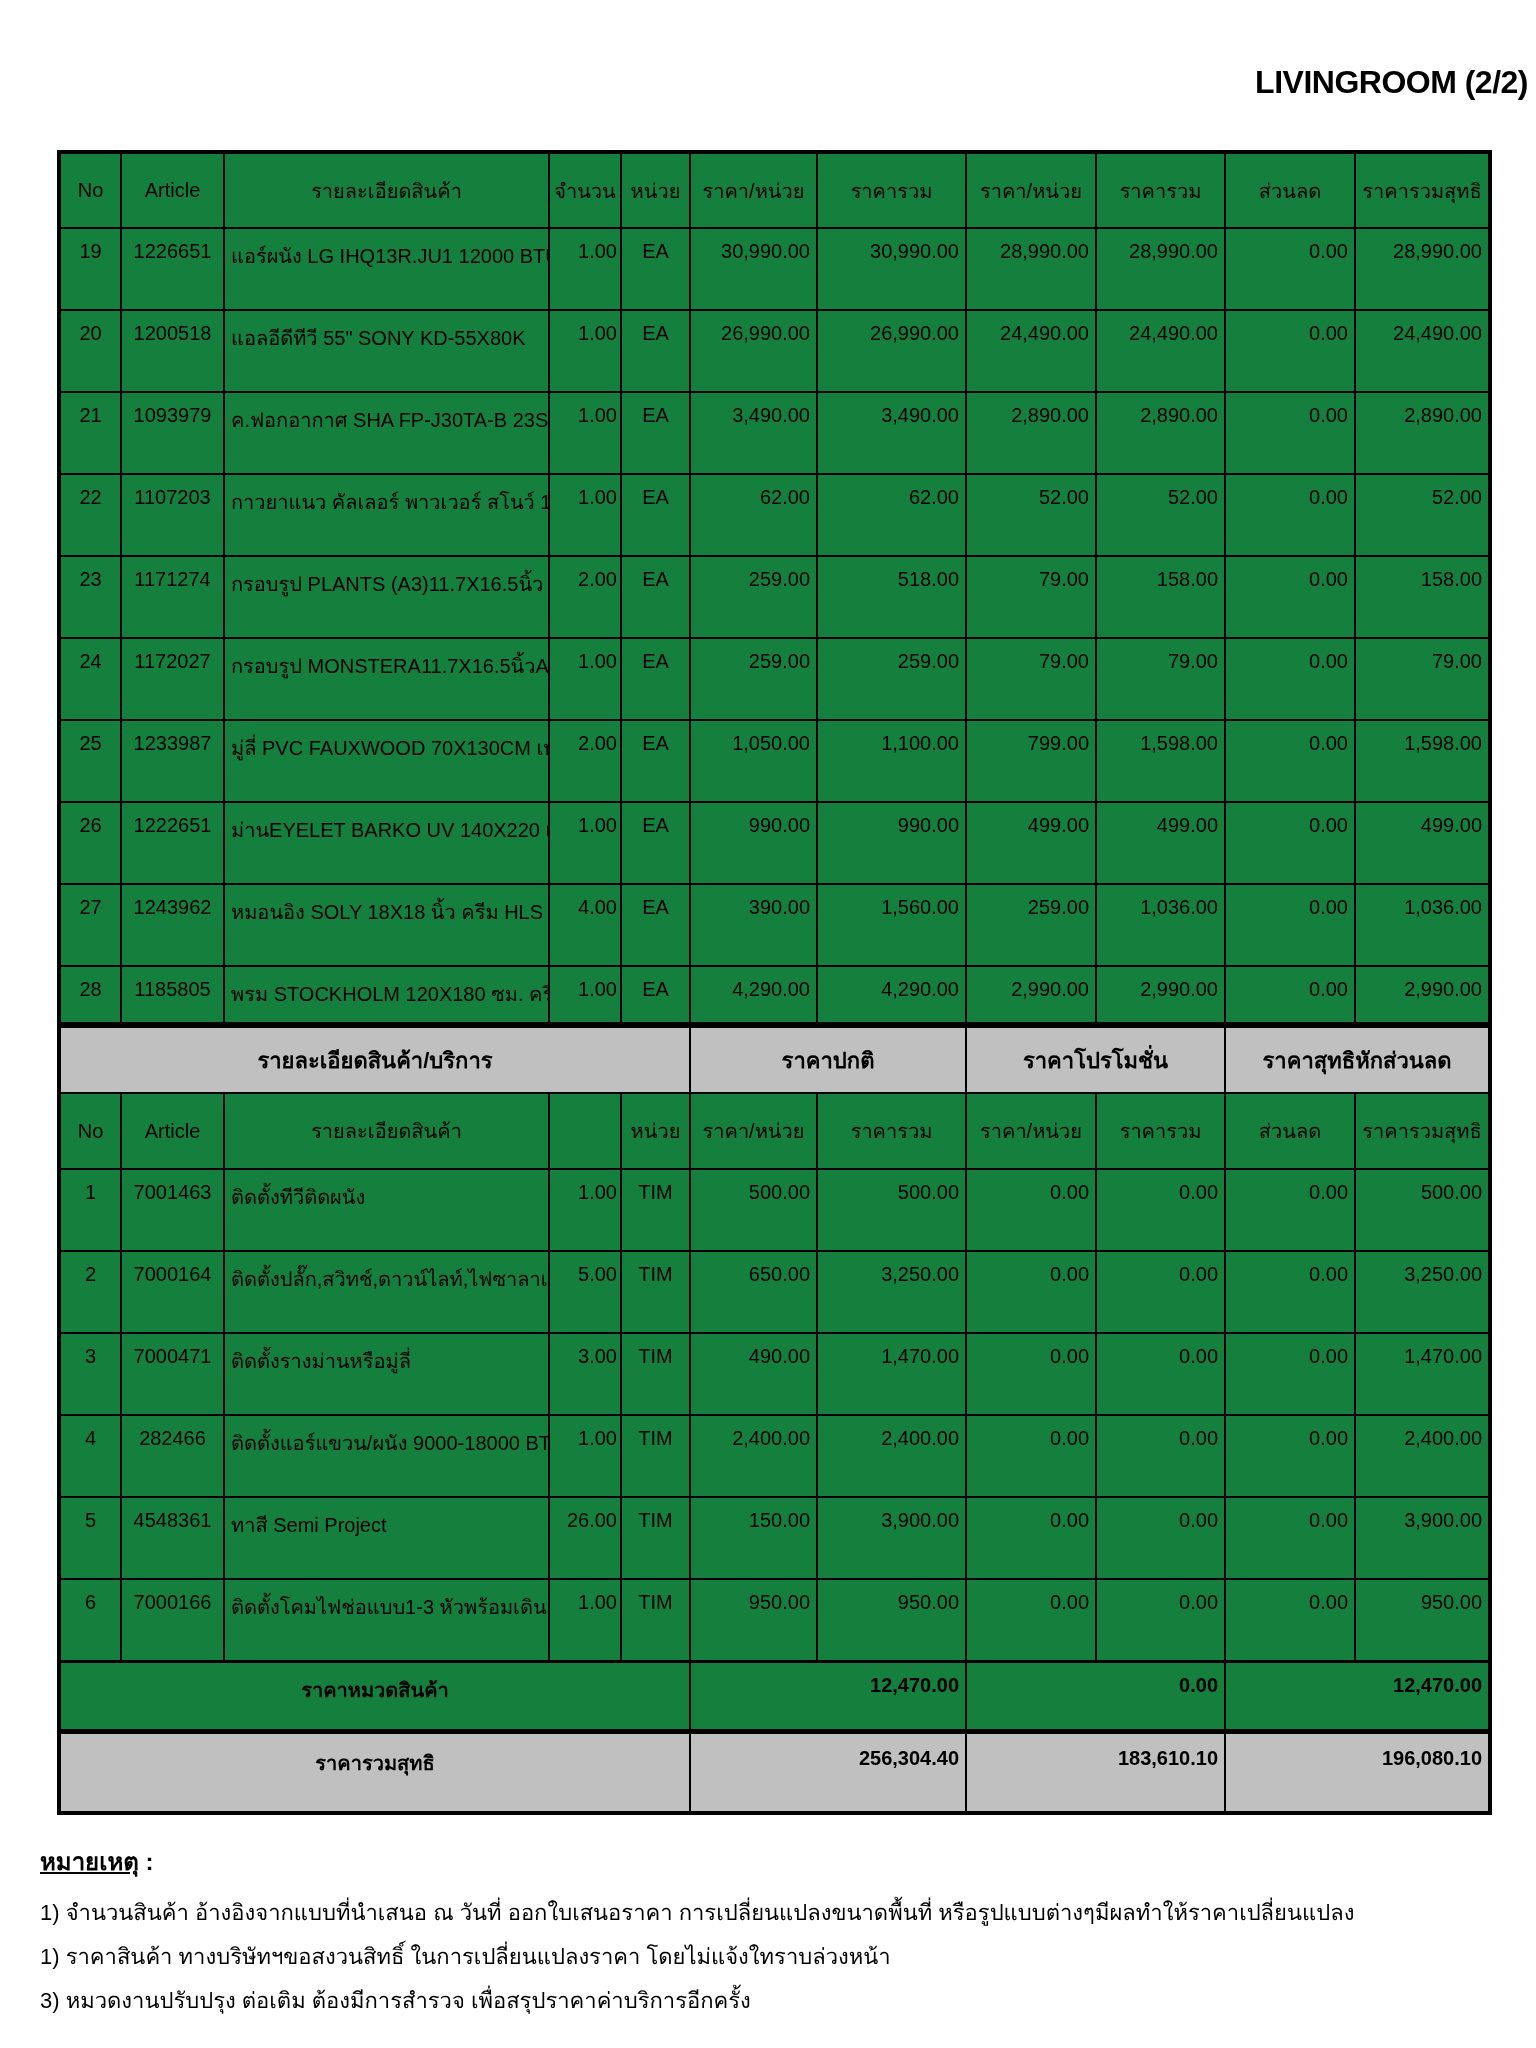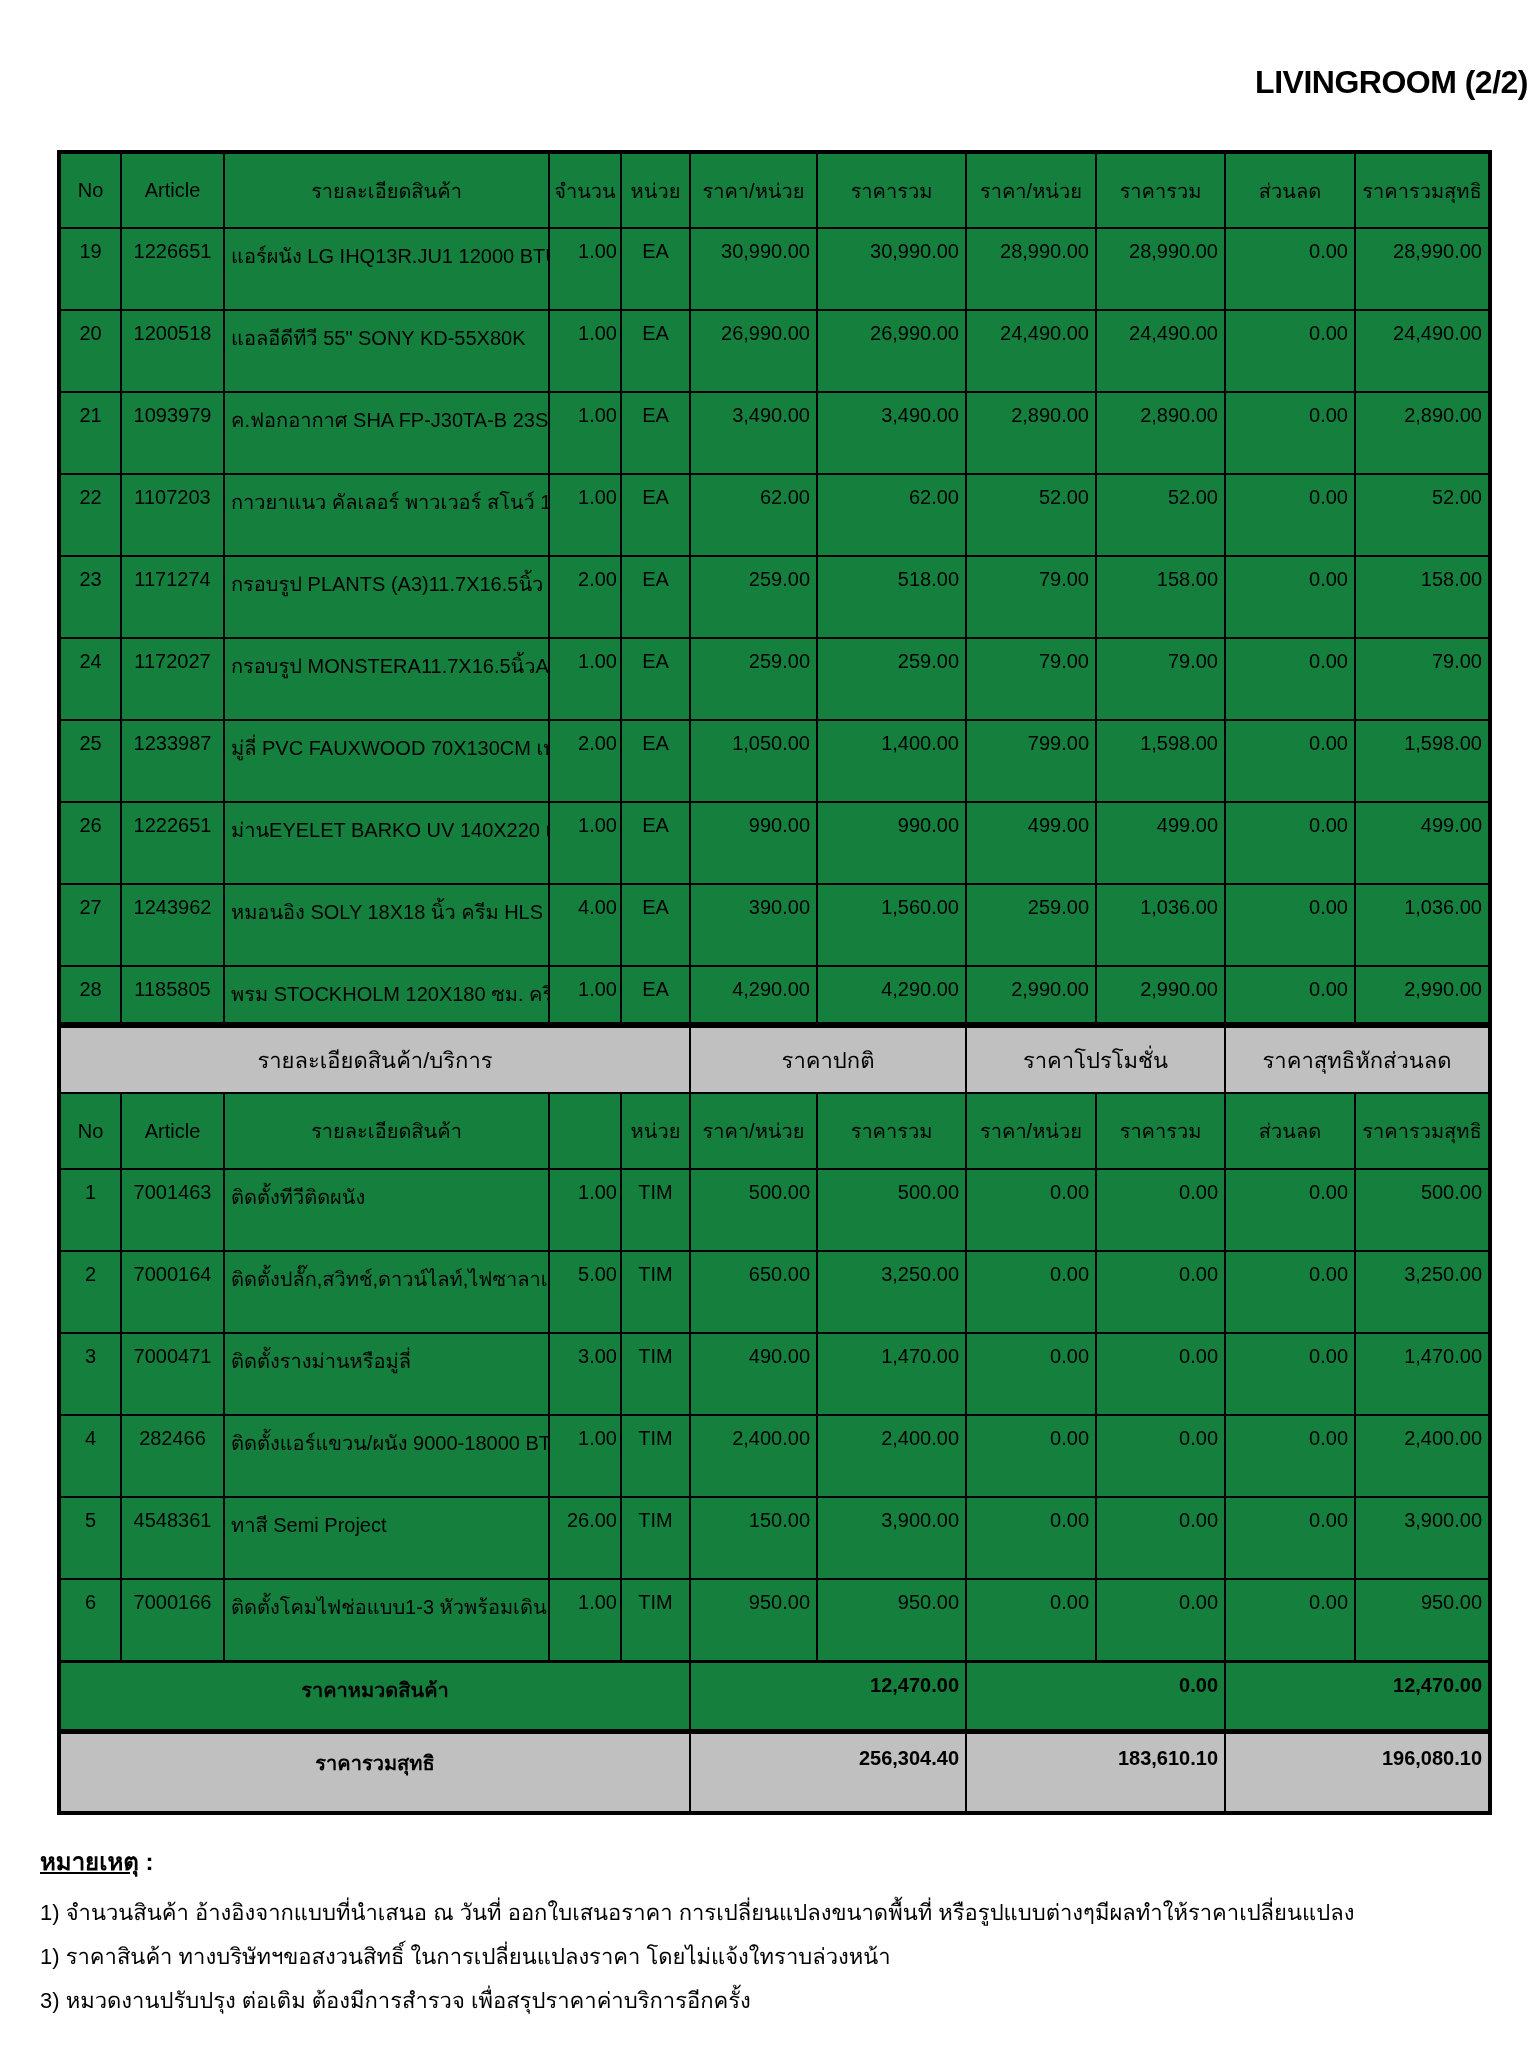--- a/index.html
+++ b/index.html
@@ -53,21 +53,21 @@
   }
   .center { text-align: center; }
   .right  { text-align: right; padding-right: 6px !important; }
   .qty    { text-align: right; padding-right: 3px !important; }
   .desc   { text-align: left; padding-left: 6px !important; font-size: 19px; }
   .total-row { height: 70px; }
   .total-row td { font-weight: 700; border-top: 3px solid #000; }
   .total-label { text-align: center; font-size: 21px; }
   .group-row th {
     background: #c0c0c0;
-    font-weight: 400;
+    font-weight: 700;
     font-size: 22px;
     height: 64px;
   }
   .grand-row td {
     background: #c0c0c0;
     font-weight: 700;
     border-top: 5px solid #000;
     height: 64px;
     padding-top: 13px;
   }
@@ -207,21 +207,21 @@
           <td class="right">0.00</td>
           <td class="right">79.00</td>
         </tr>
         <tr class="data-row">
           <td class="center">25</td>
           <td class="center">1233987</td>
           <td class="desc">มู่ลี่ PVC FAUXWOOD 70X130CM เทา HLS</td>
           <td class="qty">2.00</td>
           <td class="center">EA</td>
           <td class="right">1,050.00</td>
-          <td class="right">1,400.00</td>
+          <td class="right">1,100.00</td>
           <td class="right">799.00</td>
           <td class="right">1,598.00</td>
           <td class="right">0.00</td>
           <td class="right">1,598.00</td>
         </tr>
         <tr class="data-row">
           <td class="center">26</td>
           <td class="center">1222651</td>
           <td class="desc">ม่านEYELET BARKO UV 140X220 เทา ME</td>
           <td class="qty">1.00</td>

